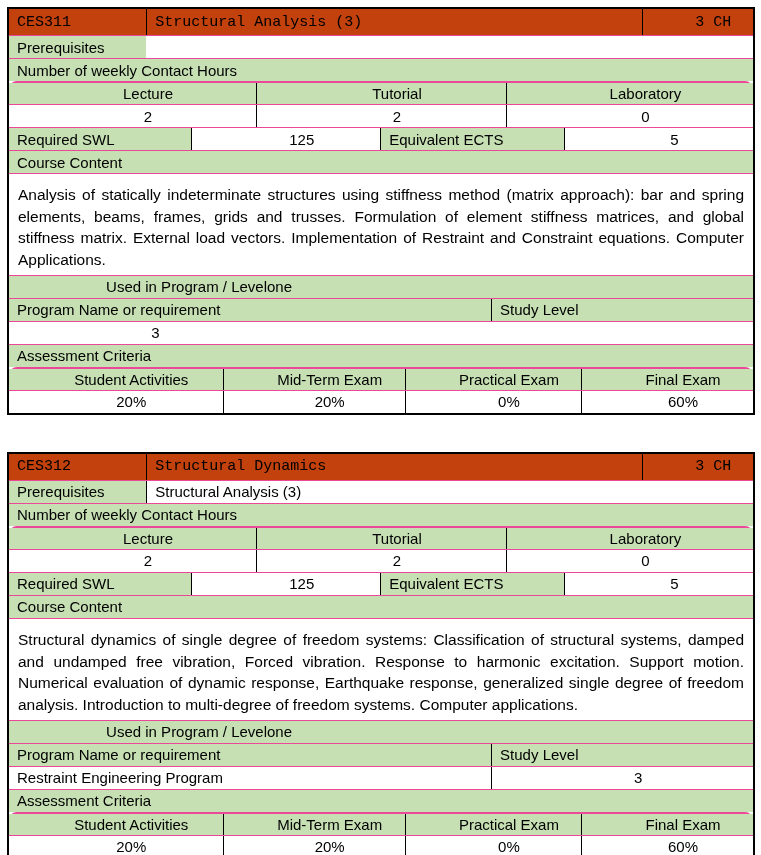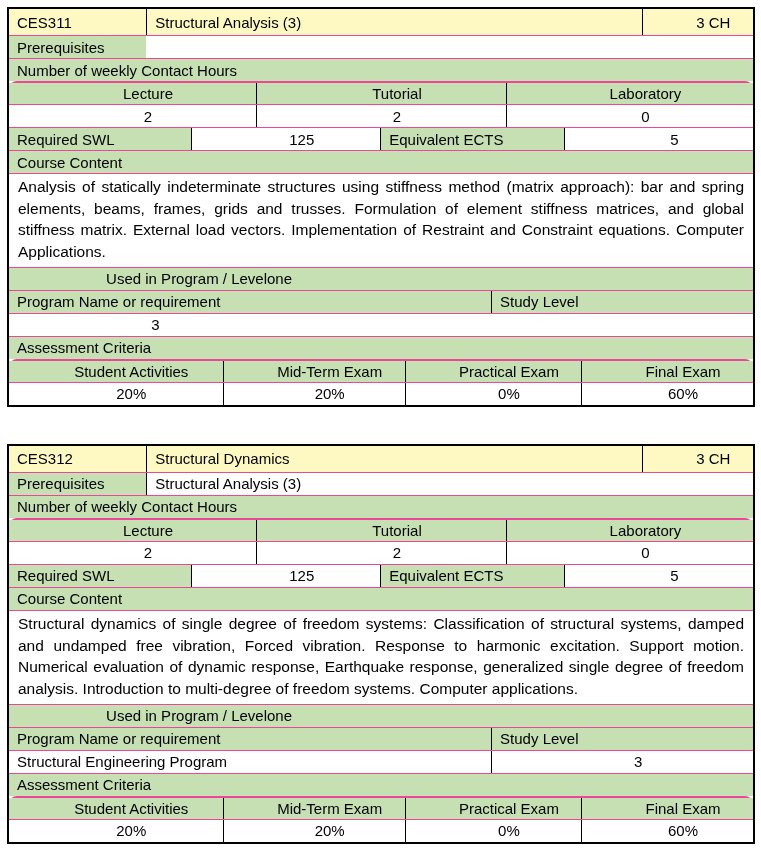--- a/index.html
+++ b/index.html
@@ -24,21 +24,21 @@
   .row.auto{height:auto;}
   .cell{
     box-sizing:border-box;
     border-left:1px solid #000;
     padding:0 8px;
     display:flex;align-items:center;
     overflow:hidden;white-space:nowrap;
   }
   .cell:first-child{border-left:none;}
   .green{background:#c6e0b4;}
-  .blue{background:#fef9c3;}
+  .blue{background:#c2410c;font-family:Liberation Mono, monospace;}
   .center{justify-content:center;padding-left:39px;}
   .full{width:100%;text-align:right;}
   
   .w-code{width:18.45%;}
   .w-title{width:66.6%;}
   .w-ch{width:14.95%;}
   .w-prereq{width:81.55%;}
   .w-third{width:33.2%;}
   .w-third-m{width:33.6%;text-align:center;}
   .w-q1{width:24.5%;}
@@ -51,20 +51,21 @@
   .w-a2{width:24.5%;}
   .w-a3{width:23.7%;}
   .w-a4{width:23.1%;}
   .content-cell{
     display:block;
     white-space:normal;
     text-align:justify;
     padding:2px 9px 4px 9px;
     line-height:21.7px;
     font-size:15.5px;
+    margin-top:8px;
   }
   .used-label{display:inline-block;width:250px;flex:none;}
 </style>
 </head>
 <body>
 
 <div class="ctable t1">
   <div class="row title-row">
     <div class="cell blue w-code">CES311</div>
     <div class="cell blue w-title">Structural Analysis (3)</div>
@@ -167,21 +168,21 @@
     <div class="cell green full">
       <span class="used-label">Used in Program / Level</span>
       <span>one</span>
     </div>
   </div>
   <div class="row">
     <div class="cell green w-prog">Program Name or requirement</div>
     <div class="cell green w-slvl">Study Level</div>
   </div>
   <div class="row">
-    <div class="cell w-prog">Structural Engineering Program</div>
+    <div class="cell w-prog">Restraint Engineering Program</div>
     <div class="cell w-slvl center">3</div>
   </div>
   <div class="row">
     <div class="cell green full">Assessment Criteria</div>
   </div>
   <div class="row thick">
     <div class="cell green w-a1 center">Student Activities</div>
     <div class="cell green w-a2 center">Mid-Term Exam</div>
     <div class="cell green w-a3 center">Practical Exam</div>
     <div class="cell green w-a4 center">Final Exam</div>

